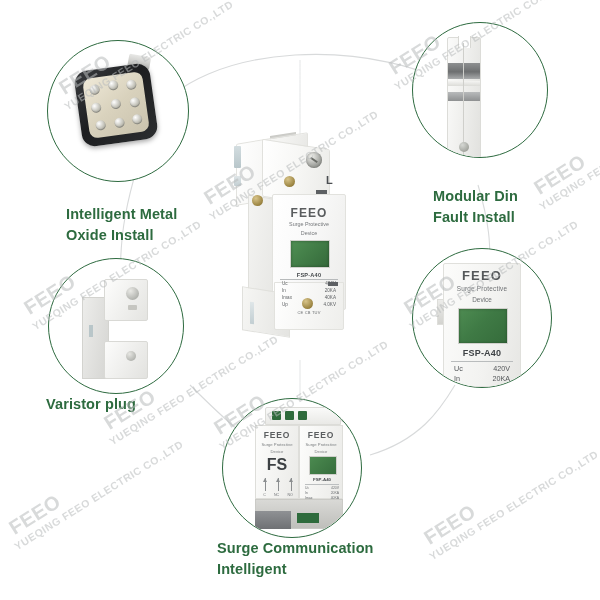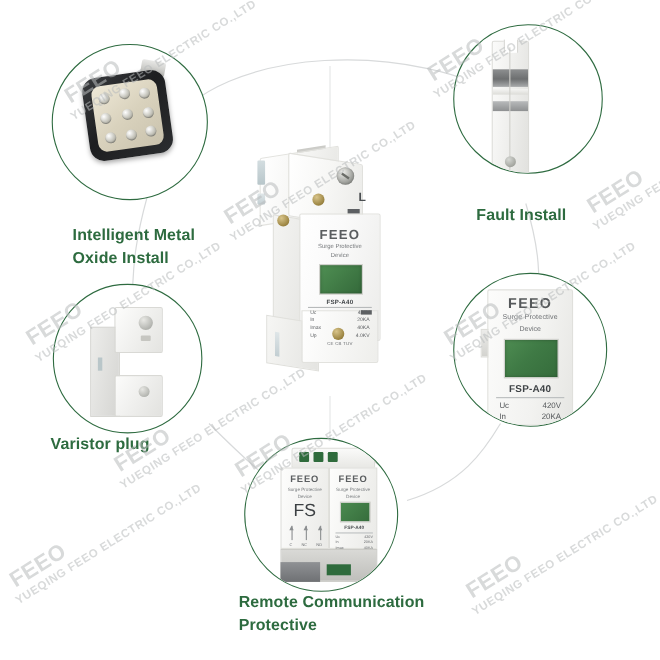--- a/index.html
+++ b/index.html
@@ -198,21 +198,21 @@
   .rc-modL{left:10px;}
   .rc-modR{left:54px;}
   .rc-logo{
     position:absolute;left:0;top:4px;width:100%;text-align:center;
     font-size:8.5px;font-weight:bold;color:#5b5e60;letter-spacing:.8px;
   }
   .rc-sub{position:absolute;left:0;top:16px;width:100%;text-align:center;font-size:4.2px;color:#7d8083;}
   .rc-sub2{position:absolute;left:0;top:23px;width:100%;text-align:center;font-size:4.2px;color:#7d8083;}
   .rc-fs{
     position:absolute;left:0;top:30px;width:100%;text-align:center;
-    font-size:16px;font-weight:normal;color:#3c4043;
+    font-size:16px;font-weight:bold;color:#3c4043;
   }
   .rc-arrows{position:absolute;left:5px;top:52px;width:34px;height:14px;}
   .rc-arrow{position:absolute;top:0;width:1px;height:13px;background:#8b8e90;}
   .rc-arrow:before{
     content:"";position:absolute;left:-2px;top:0;width:0;height:0;
     border-left:2.5px solid transparent;border-right:2.5px solid transparent;
     border-bottom:4px solid #8b8e90;
   }
   .rc-terms{position:absolute;left:3px;top:67px;width:38px;display:flex;justify-content:space-around;font-size:3.6px;color:#6f7275;}
   .rc-win{
@@ -385,20 +385,21 @@
         <div class="din-notch"></div>
         <div class="din-clip"></div>
         <div class="din-clip2"></div>
         <div class="din-bar"></div>
         <div class="din-seam"></div>
         <div class="din-screw"></div>
       </div>
     </div>
   </div>
   <div class="label" style="left:433px;top:186px;">
+    <div>Modular Din</div>
     <div>Fault Install</div>
   </div>
 
   <div class="bubble" style="left:48px;top:258px;width:136px;height:136px;">
     <div class="bubble-inner">
       <div class="plug-wrap">
         <div class="plug-back"></div>
         <div class="plug-top"></div>
         <div class="plug-hole"></div>
         <div class="plug-slot"></div>
@@ -489,22 +490,22 @@
           </div>
         </div>
 
         <div class="rc-base"></div>
         <div class="rc-base2"></div>
         <div class="rc-green"></div>
       </div>
     </div>
   </div>
   <div class="label" style="left:217px;top:538px;">
-    <div>Remote Communication</div>
-    <div>Protective</div>
+    <div>Surge Communication</div>
+    <div>Intelligent</div>
   </div>
 
   <div class="prod">
     <div class="p-topslot"></div>
     <div class="p-toptermblock"></div>
     <div class="p-clipL"></div>
     <div class="p-clipL2"></div>
     <div class="p-topfront"></div>
     <div class="p-screw"></div>
     <div class="p-L">L</div>

